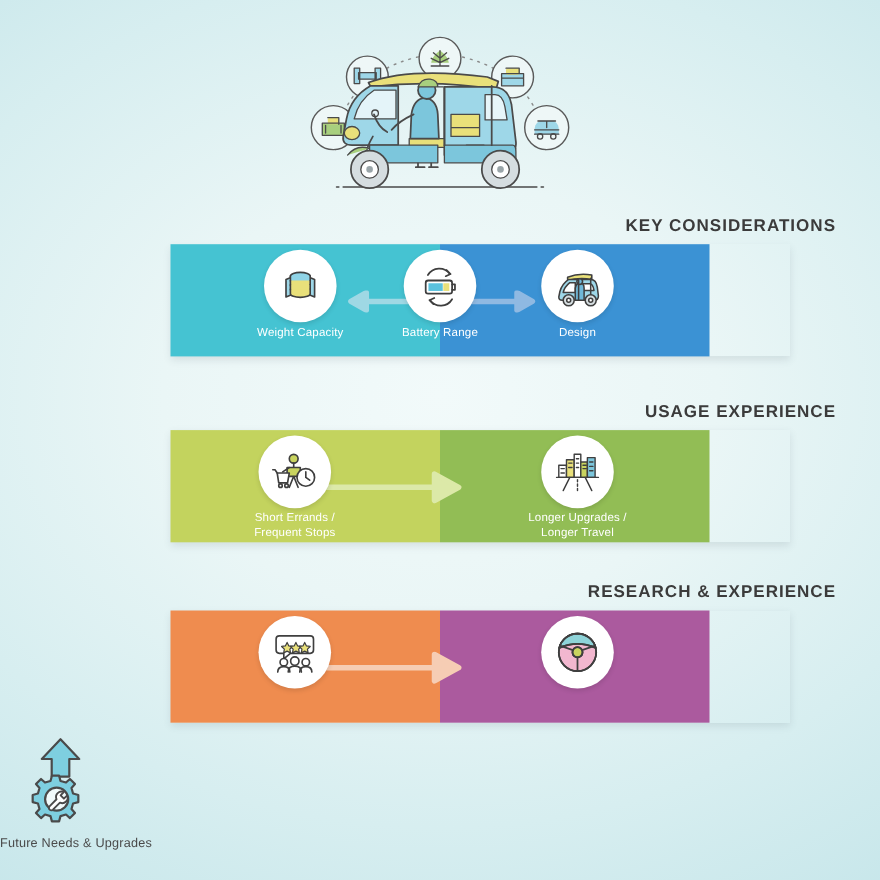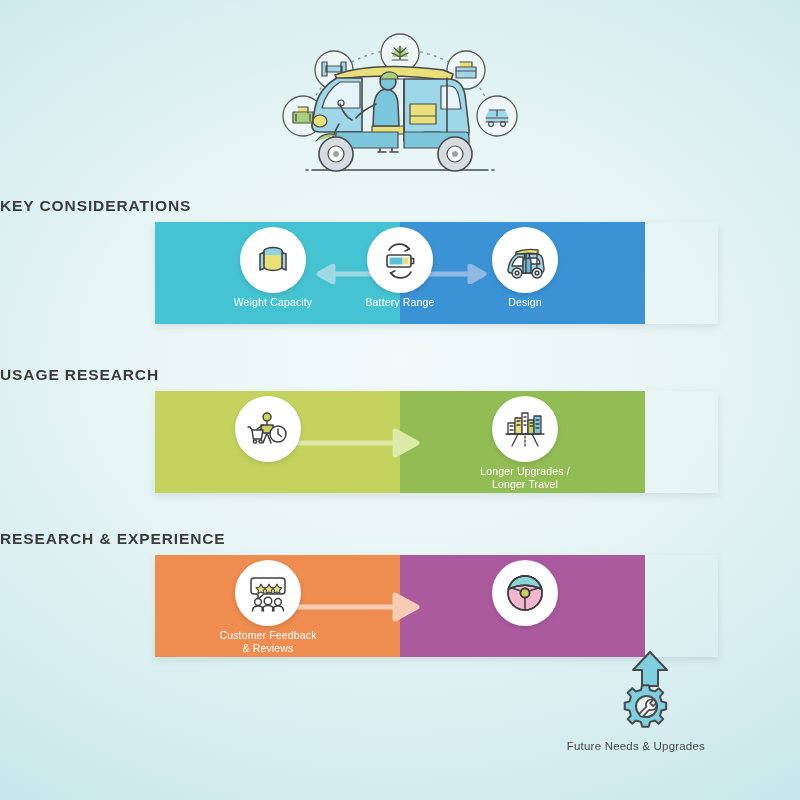--- a/index.html
+++ b/index.html
@@ -29,21 +29,21 @@
     top: 8px;
     width: 800px;
     height: 180px;
   }
 
   
   .section-title {
     position: absolute;
     left: 0;
     width: 760px;
-    text-align: left;
+    text-align: right;
     font-size: 15.5px;
     letter-spacing: 0.9px;
     color: #3b3b3b;
     font-weight: 700;
   }
 
   
   .band {
     position: absolute;
     left: 155px;
@@ -100,23 +100,23 @@
   .arrow-svg {
     position: absolute;
     z-index: 2;
     pointer-events: none;
   }
 
   
   .footer {
     position: absolute;
     left: 0;
-    top: 648px;
+    top: 668px;
     width: 705px;
-    text-align: right;
+    text-align: left;
   }
   .footer-caption {
     margin-top: 2px;
     font-size: 11.5px;
     color: #4a4a4a;
     letter-spacing: 0.2px;
   }
 </style>
 </head>
 <body>
@@ -321,21 +321,21 @@
             <path d="M17 39.5 l-3.6 -3.6 l4.4 -2"></path>
           </g>
         </svg>
       </div>
       <div class="node-label">
         <div>Battery Range</div>
       </div>
     </div>
   </div>
 
-  <div class="section-title" style="top:366px;">USAGE RESEARCH</div>
+  <div class="section-title" style="top:366px;">USAGE EXPERIENCE</div>
 
   <div class="band" style="top:391px;">
     <div class="band-half" style="width:245px;background:#c3d35e;"></div>
     <div class="band-half" style="width:245px;background:#92bd55;"></div>
 
     <svg class="arrow-svg" style="left:140px;top:37px;" width="130" height="30" viewBox="0 0 130 30">
       <path d="M0 15 H104 M100 3 L122 15 L100 27 Z" fill="#dce9a8" stroke="#dce9a8" stroke-width="5" stroke-linejoin="round" stroke-linecap="round"></path>
     </svg>
 
     <div class="node" style="left:113px;">
@@ -348,20 +348,24 @@
             <path d="M18 19 l-6 4"></path>
             <path d="M7 24 h11 l-1.6 9 h-8z" fill="#ffffff"></path>
             <path d="M7 24 l-2 -3 h-2"></path>
             <circle cx="10" cy="35.5" r="1.6" fill="#ffffff"></circle>
             <circle cx="15.5" cy="35.5" r="1.6" fill="#ffffff"></circle>
             <circle cx="33" cy="28" r="8" fill="#ffffff"></circle>
             <path d="M33 23 v5 l3.5 2.5"></path>
           </g>
         </svg>
       </div>
+      <div class="node-label">
+        <div>Short Errands /</div>
+        <div>Frequent Stops</div>
+      </div>
     </div>
 
     <div class="node" style="left:370px;">
       <div class="node-disc">
         <svg width="46" height="46" viewBox="0 0 46 46">
           <g fill="none" stroke="#3f3f3f" stroke-width="1.3" stroke-linecap="round" stroke-linejoin="round">
             <rect x="6" y="17" width="7" height="11" fill="#ffffff"></rect>
             <rect x="13" y="12" width="7" height="16" fill="#e9e07a"></rect>
             <rect x="20" y="7" width="6" height="21" fill="#ffffff"></rect>
             <rect x="26" y="14" width="6" height="14" fill="#c9d45f"></rect>
@@ -400,24 +404,20 @@
             <path d="M32 14 l1.6 3.2 l3.4 0.5 l-2.5 2.4 l0.6 3.4 l-3.1 -1.6 l-3.1 1.6 l0.6 -3.4 l-2.5 -2.4 l3.4 -0.5z" fill="#e9e07a" stroke-width="1.1"></path>
             <circle cx="13" cy="32" r="3.4" fill="#ffffff"></circle>
             <path d="M7.5 41 q0 -5 5.5 -5 q5.5 0 5.5 5"></path>
             <circle cx="23" cy="31" r="3.8" fill="#ffffff"></circle>
             <path d="M17 41 q0 -5.5 6 -5.5 q6 0 6 5.5"></path>
             <circle cx="33" cy="32" r="3.4" fill="#ffffff"></circle>
             <path d="M27.5 41 q0 -5 5.5 -5 q5.5 0 5.5 5"></path>
           </g>
         </svg>
       </div>
-      <div class="node-label">
-        <div>Customer Feedback</div>
-        <div>&amp; Reviews</div>
-      </div>
     </div>
 
     <div class="node" style="left:370px;">
       <div class="node-disc">
         <svg width="46" height="46" viewBox="0 0 46 46">
           <g fill="none" stroke="#3f3f3f" stroke-width="1.6" stroke-linecap="round" stroke-linejoin="round">
             <circle cx="23" cy="23" r="17" fill="#f2b7cf"></circle>
             <circle cx="23" cy="23" r="17"></circle>
             <path d="M23 6 a17 17 0 0 1 16.5 13 a40 40 0 0 0 -33 0 a17 17 0 0 1 16.5 -13z" fill="#8ed3d8"></path>
             <path d="M23 6 a17 17 0 0 1 16.5 13 a40 40 0 0 0 -33 0 a17 17 0 0 1 16.5 -13z"></path>

